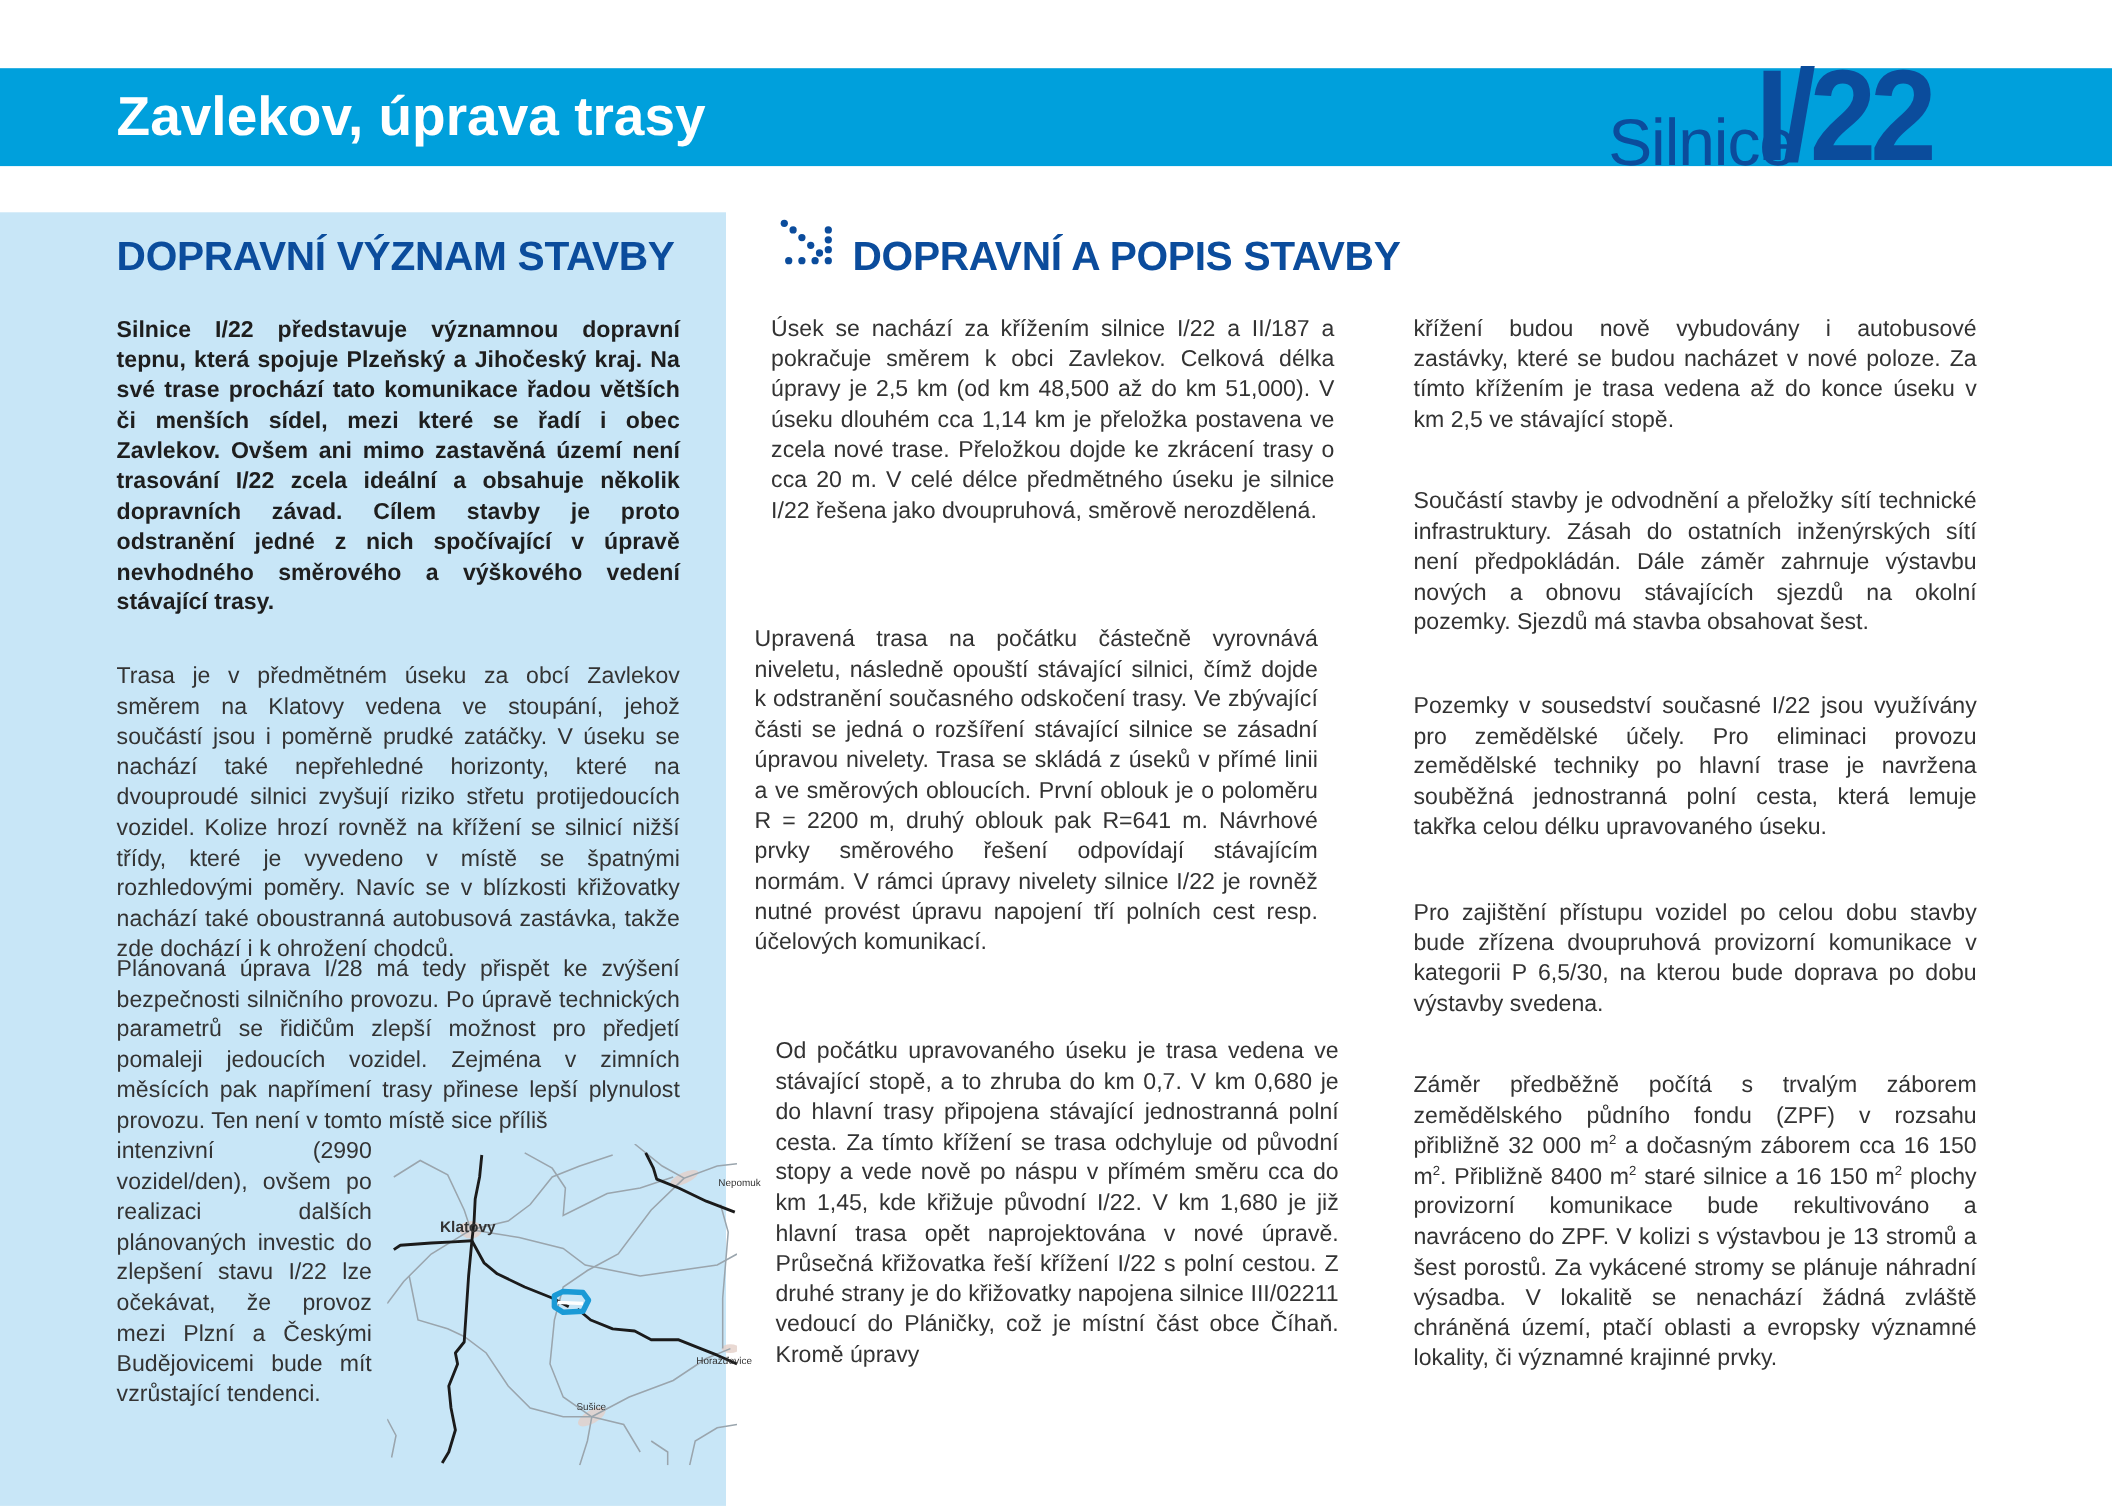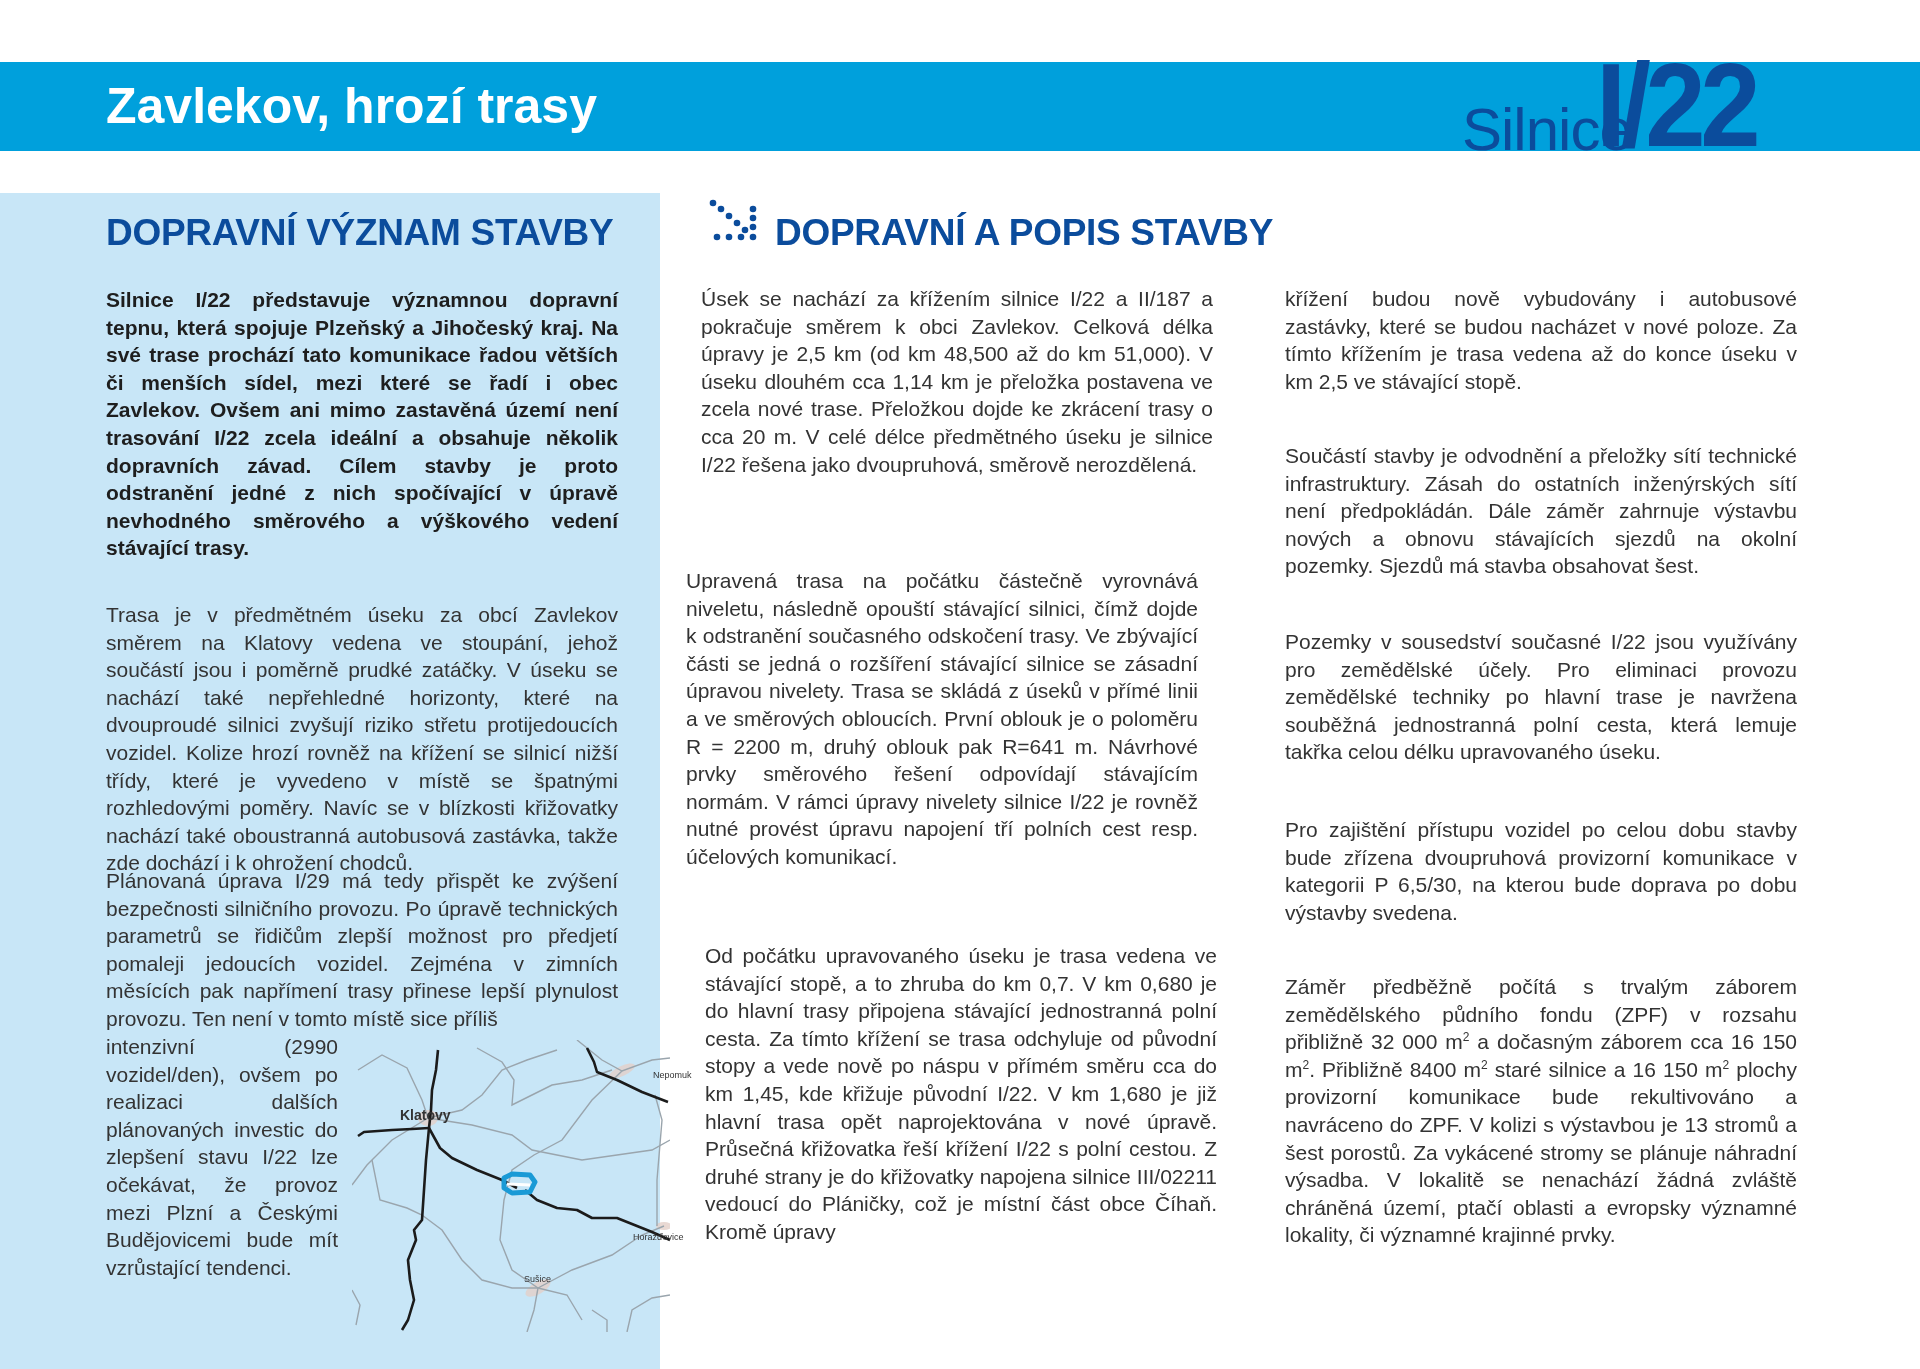--- a/index.html
+++ b/index.html
@@ -69,31 +69,31 @@
   .p-right-2 { left: 1285px; top: 442px; width: 512px; }
   .p-right-3 { left: 1285px; top: 628px; width: 512px; }
   .p-right-4 { left: 1285px; top: 816px; width: 512px; }
   .p-right-5 { left: 1285px; top: 973px; width: 512px; }
   sup { font-size: 12px; line-height: 0; vertical-align: 8px; }
 </style>
 </head>
 <body>
 
 <div class="band"></div>
-<h1 class="page-title">Zavlekov, hrozí trasy</h1>
+<h1 class="page-title">Zavlekov, úprava trasy</h1>
 <div class="brand">
   <span class="brand-silnice">Silnice</span>
   <span class="brand-num">I/22</span>
 </div>
 
 <div class="left-panel"></div>
 <h2 class="h-left">DOPRAVNÍ VÝZNAM STAVBY</h2>
 <div class="para bold p-left-1">Silnice I/22 představuje významnou dopravní tepnu, která spojuje Plzeňský a Jihočeský kraj. Na své trase prochází tato komunikace řadou větších či menších sídel, mezi které se řadí i obec Zavlekov. Ovšem ani mimo zastavěná území není trasování I/22 zcela ideální a obsahuje několik dopravních závad. Cílem stavby je proto odstranění jedné z nich spočívající v úpravě nevhodného směrového a výškového vedení stávající trasy.</div>
 <div class="para p-left-2">Trasa je v předmětném úseku za obcí Zavlekov směrem na Klatovy vedena ve stoupání, jehož součástí jsou i poměrně prudké zatáčky. V úseku se nachází také nepřehledné horizonty, které na dvouproudé silnici zvyšují riziko střetu protijedoucích vozidel. Kolize hrozí rovněž na křížení se silnicí nižší třídy, které je vyvedeno v místě se špatnými rozhledovými poměry. Navíc se v blízkosti křižovatky nachází také oboustranná autobusová zastávka, takže zde dochází i k ohrožení chodců.</div>
-<div class="para p-left-3">Plánovaná úprava I/29 má tedy přispět ke zvýšení bezpečnosti silničního provozu. Po úpravě technických parametrů se řidičům zlepší možnost pro předjetí pomaleji jedoucích vozidel. Zejména v zimních měsících pak napřímení trasy přinese lepší plynulost provozu. Ten není v tomto místě sice příliš</div>
+<div class="para p-left-3">Plánovaná úprava I/28 má tedy přispět ke zvýšení bezpečnosti silničního provozu. Po úpravě technických parametrů se řidičům zlepší možnost pro předjetí pomaleji jedoucích vozidel. Zejména v zimních měsících pak napřímení trasy přinese lepší plynulost provozu. Ten není v tomto místě sice příliš</div>
 <div class="para p-left-4">intenzivní (2990 vozidel/den), ovšem po realizaci dalších plánovaných investic do zlepšení stavu I/22 lze očekávat, že provoz mezi Plzní a Českými Budějovicemi bude mít vzrůstající tendenci.</div>
 
 <div class="map">
   <svg width="318" height="292" viewBox="0 0 318 292">
 
     <ellipse cx="76" cy="78" rx="10" ry="8" fill="#e3cfc8" opacity="0.8"></ellipse>
     <ellipse cx="270" cy="31" rx="14" ry="5" fill="#e3cfc8" opacity="0.8" transform="rotate(-25 270 31)"></ellipse>
     <ellipse cx="312" cy="186" rx="8" ry="4" fill="#e3cfc8" opacity="0.8"></ellipse>
     <ellipse cx="186" cy="248" rx="14" ry="6" fill="#e3cfc8" opacity="0.8" transform="rotate(-30 186 248)"></ellipse>
 

